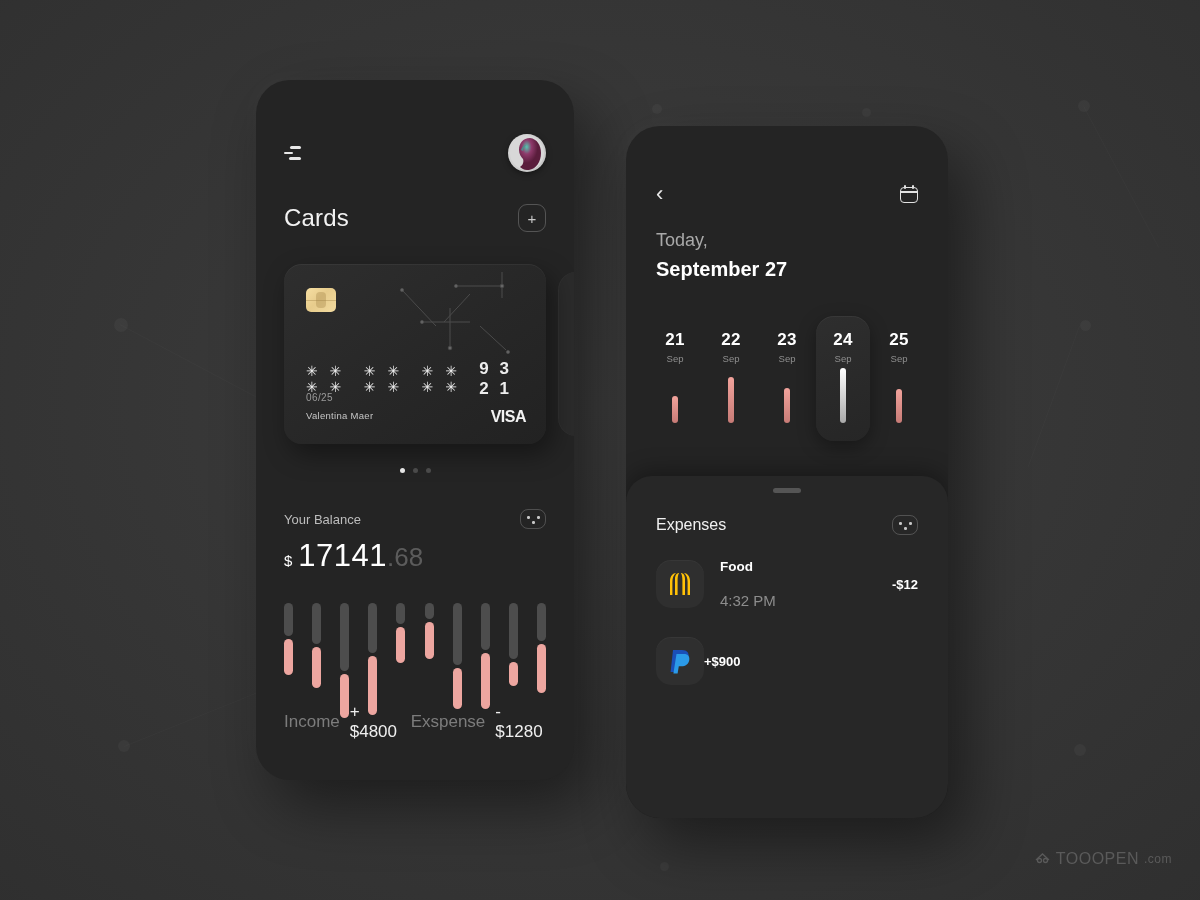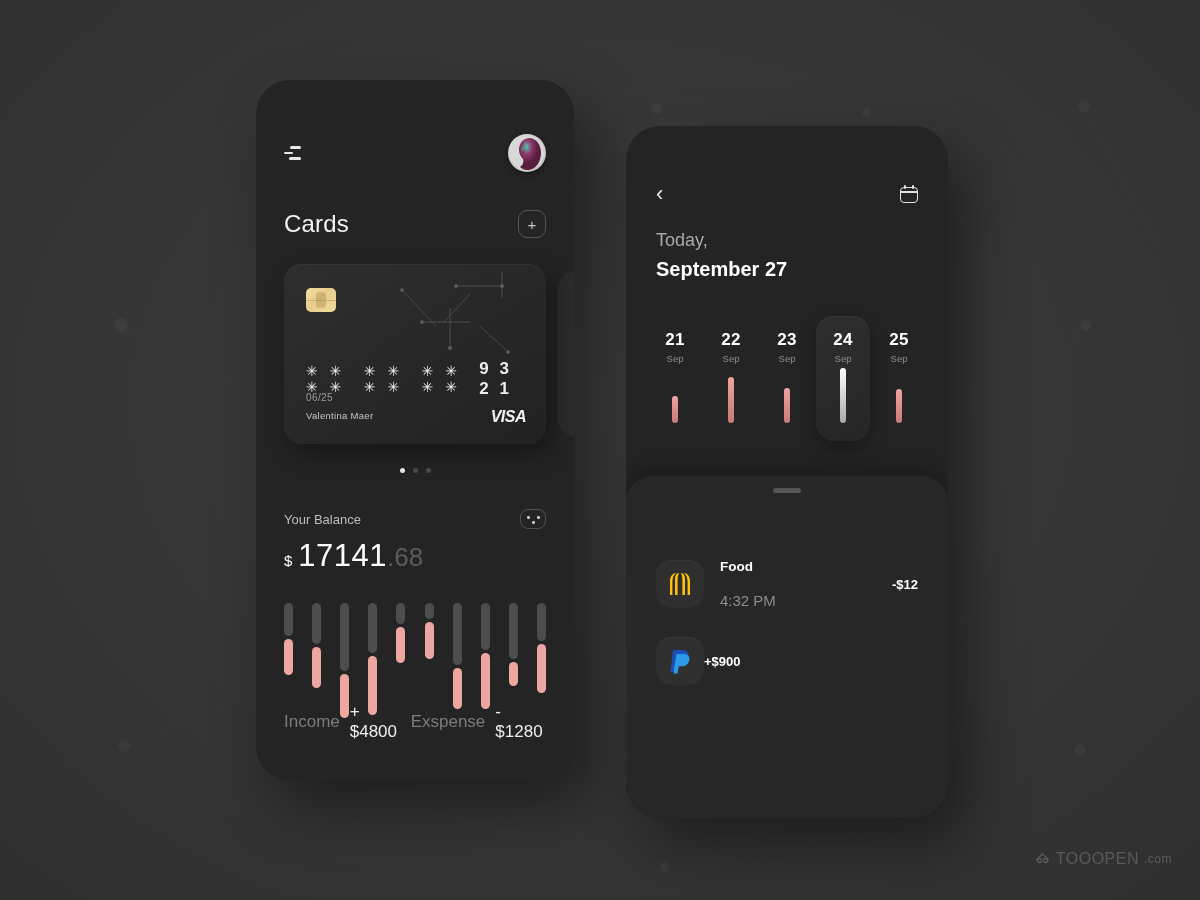--- a/index.html
+++ b/index.html
@@ -56,21 +56,21 @@
 
   .avatar {
     width:38px; height:38px; border-radius:50%;
     background:radial-gradient(circle at 32% 30%, #dcdcdc 0%, #cfcfcf 55%, #bdbdbd 100%);
     display:flex; align-items:center; justify-content:center; overflow:hidden;
     box-shadow:0 2px 6px rgba(0,0,0,0.4);
   }
 
   .l-title-row {
     position:absolute; left:28px; right:28px; top:124px; height:40px;
-    display:flex; align-items:center; justify-content:space-between;
+    display:flex; justify-content:space-between;
   }
   .l-title { font-size:24px; color:#f2f2f2; font-weight:400; letter-spacing:0.2px; }
   .ghost-btn {
     width:28px; height:28px; border-radius:9px;
     border:1px solid rgba(255,255,255,0.22);
     display:flex; align-items:center; justify-content:center;
     color:#c9c9c9; font-size:15px; line-height:1; cursor:pointer;
   }
 
   
@@ -103,21 +103,21 @@
     position:absolute; left:22px; top:95px; right:18px;
     display:flex; align-items:center; justify-content:space-between;
     color:#ededed; font-size:13px; letter-spacing:2.5px;
   }
   .cn-group { letter-spacing:4px; font-size:14px; }
   .cn-last { font-size:17px; letter-spacing:3px; font-weight:700; }
   .card-exp { position:absolute; left:22px; top:128px; font-size:10px; color:#9a9a9a; letter-spacing:0.4px;}
   .card-name { position:absolute; left:22px; top:146px; font-size:9.5px; color:#c6c6c6; letter-spacing:0.3px;}
   .card-brand {
     position:absolute; right:20px; bottom:18px;
-    font-size:16px; font-weight:700; font-style:italic;
+    font-size:16px; font-weight:700; 
     color:#f2f2f2; letter-spacing:-0.5px;
   }
 
   .dots-row {
     position:absolute; left:0; right:0; top:388px;
     display:flex; justify-content:center; gap:8px;
   }
   .pg-dot { width:5px; height:5px; border-radius:50%; background:#4a4a4a; cursor:pointer;}
   .pg-dot.active { background:#e6e6e6; }
 
@@ -432,20 +432,28 @@
       </div>
       <div class="day">
         <div class="day-num">25</div>
         <div class="day-mon">Sep</div>
         <div class="day-bar" style="height: 34px;"></div>
       </div>
     </div>
 
   <div class="sheet">
     <div class="grabber"></div>
+    <div class="exp-head">
+      <div class="exp-title">Expenses</div>
+      <div class="dots-btn">
+        <span></span>
+          <span></span>
+          <span></span>
+      </div>
+    </div>
     <div class="exp-list" id="exp-list">
         <div class="exp-item">
           <div class="exp-ic">
             <svg width="26" height="24" viewBox="0 0 26 24">
               <path d="M8 23 V7 C8 3 10 1 12 1 C11 3 10.6 5 10.6 8 V23 Z" fill="#FFC107"></path>
               <path d="M18 23 V7 C18 3 16 1 14 1 C15 3 15.4 5 15.4 8 V23 Z" fill="#FFC107"></path>
               <path d="M3 23 V9 C3 4 6 1 9 1 C6.5 3 5.4 6 5.4 10 V23 Z" fill="#FFC107"></path>
               <path d="M23 23 V9 C23 4 20 1 17 1 C19.5 3 20.6 6 20.6 10 V23 Z" fill="#FFC107"></path>
             </svg>
           </div>

